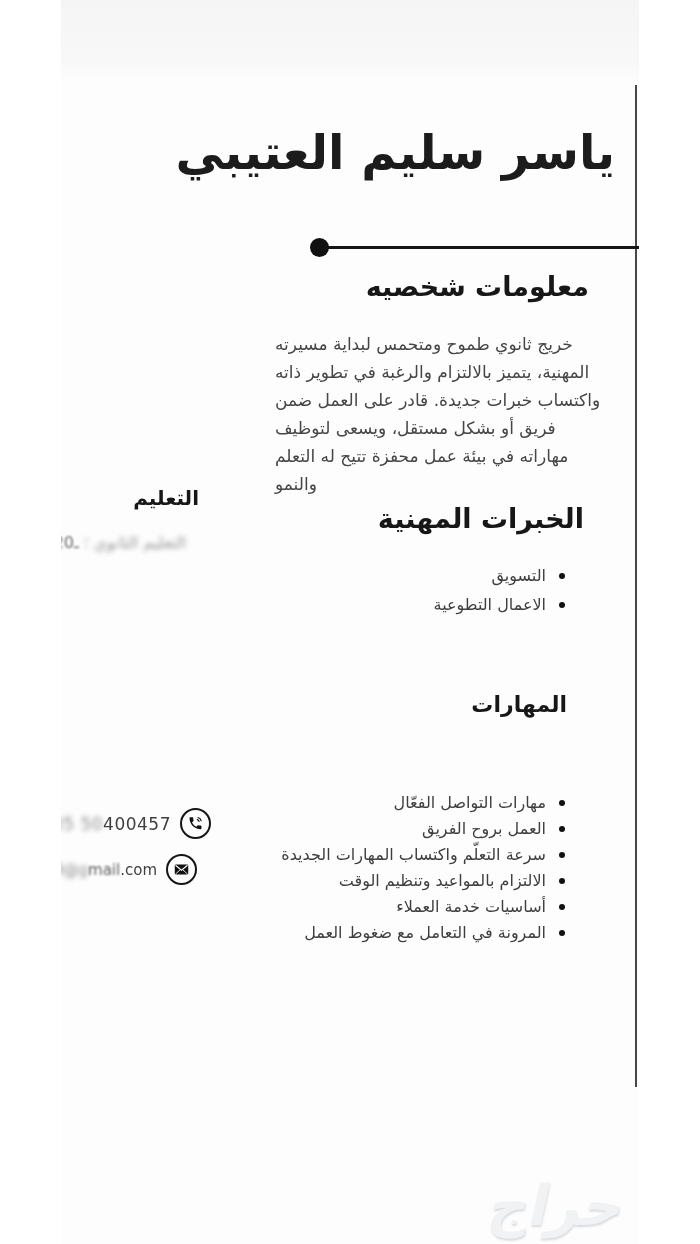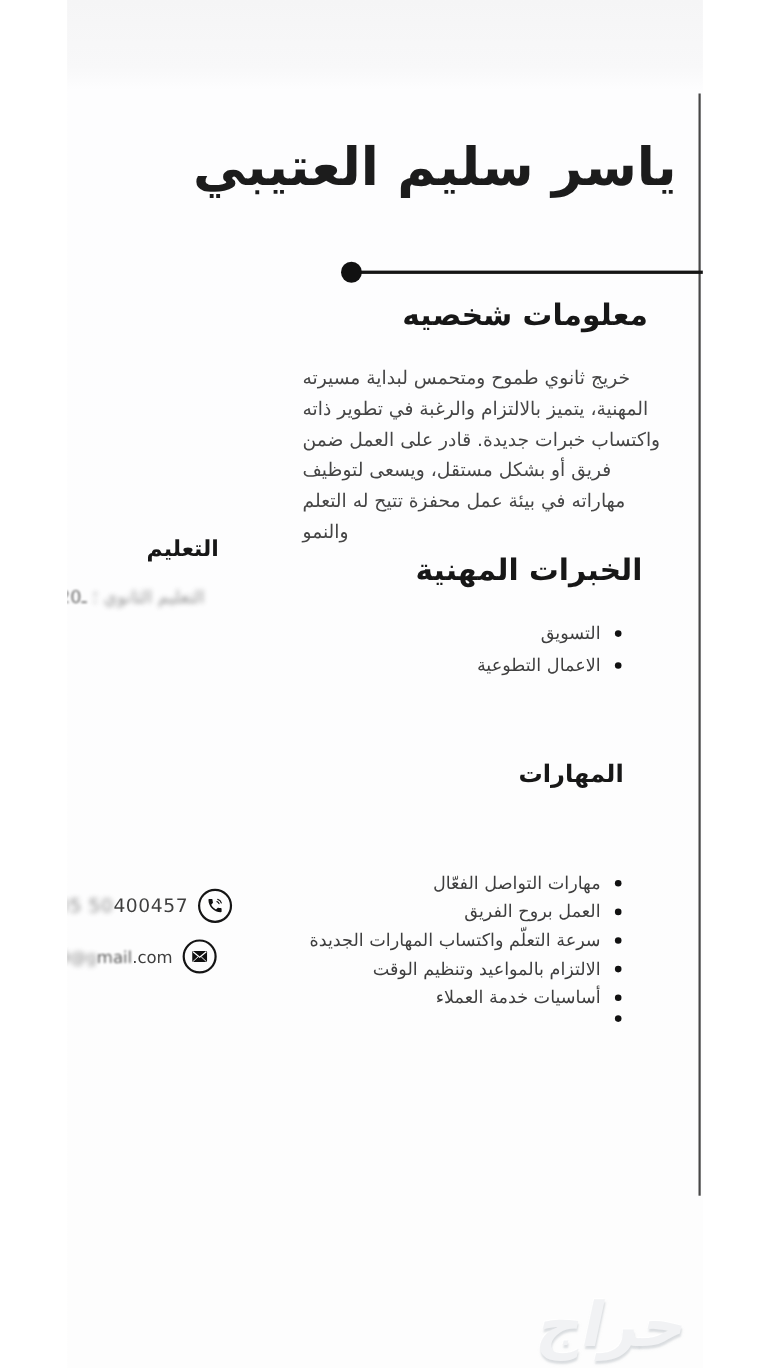--- a/index.html
+++ b/index.html
@@ -160,20 +160,21 @@
     </li>
     <li>
       <span class="li-text">الالتزام بالمواعيد وتنظيم الوقت</span>
       <span class="li-dot"></span>
     </li>
     <li>
       <span class="li-text">أساسيات خدمة العملاء</span>
       <span class="li-dot"></span>
     </li>
     <li>
+      <span class="li-text">المرونة في التعامل مع ضغوط العمل</span>
       <span class="li-dot"></span>
     </li>
   </ul>
 
   <div class="contact-row row-phone">
     <span class="contact-text phone-text">
       <span class="blur-strong">05 50</span><span>400457</span>
     </span>
     <span class="icon-circle">
       <svg width="17" height="17" viewBox="0 0 24 24" fill="#111" aria-hidden="true">

